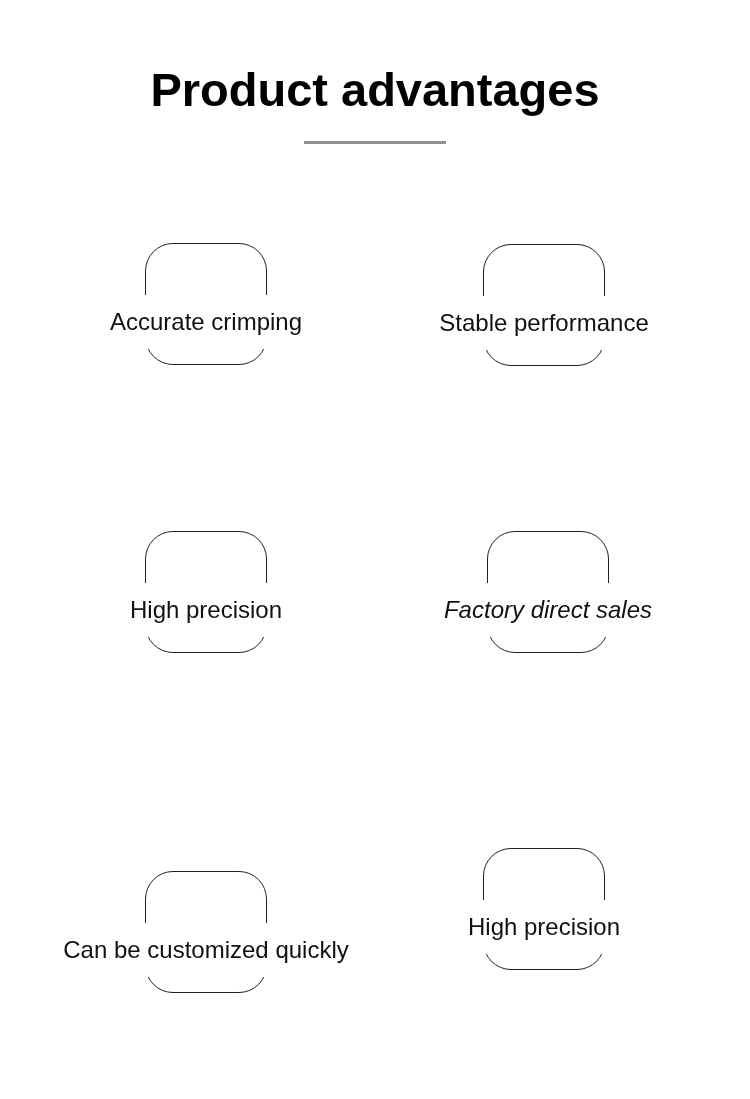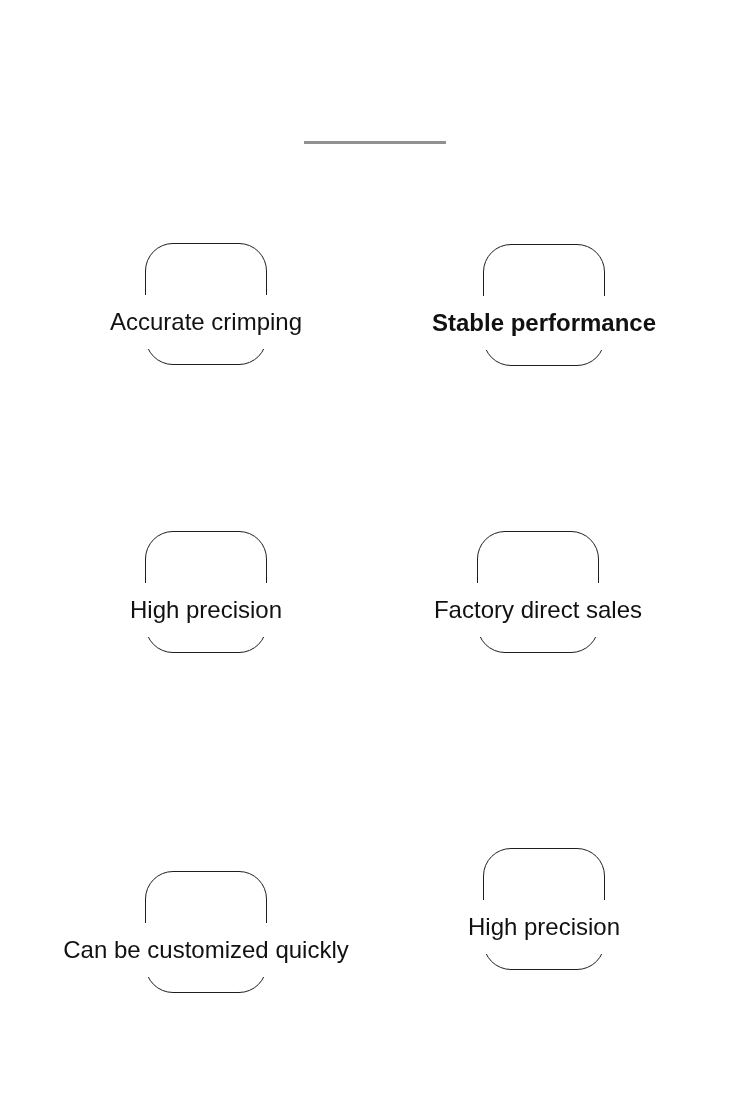--- a/index.html
+++ b/index.html
@@ -60,31 +60,32 @@
     color: #111111;
     font-size: 24px;
     line-height: 28px;
     padding: 13px 6px;
     white-space: nowrap;
     text-align: center;
     z-index: 2;
   }
   
   .r1c1 { left: 145px; top: 243px; }
-  .r1c2 { left: 483px; top: 244px; font-weight: bold; }
+  .r1c2 { left: 483px; top: 244px; }
   .r2c1 { left: 145px; top: 531px; }
-  .r2c2 { left: 477px; top: 531px; }
+  .r2c2 { left: 487px; top: 531px; font-style: italic; }
   .r3c1 { left: 145px; top: 848px; margin-top: 23px; }
   .r3c2 { left: 483px; top: 848px; }
 </style>
 </head>
 <body>
 
 <div class="page">
 
+  <h1 class="page-title">Product advantages</h1>
 
   <div class="title-divider"></div>
 
   <div class="feature r1c1">
     <div class="outline"></div>
     <div class="label">Accurate crimping</div>
   </div>
 
   <div class="feature r1c2">
     <div class="outline"></div>

